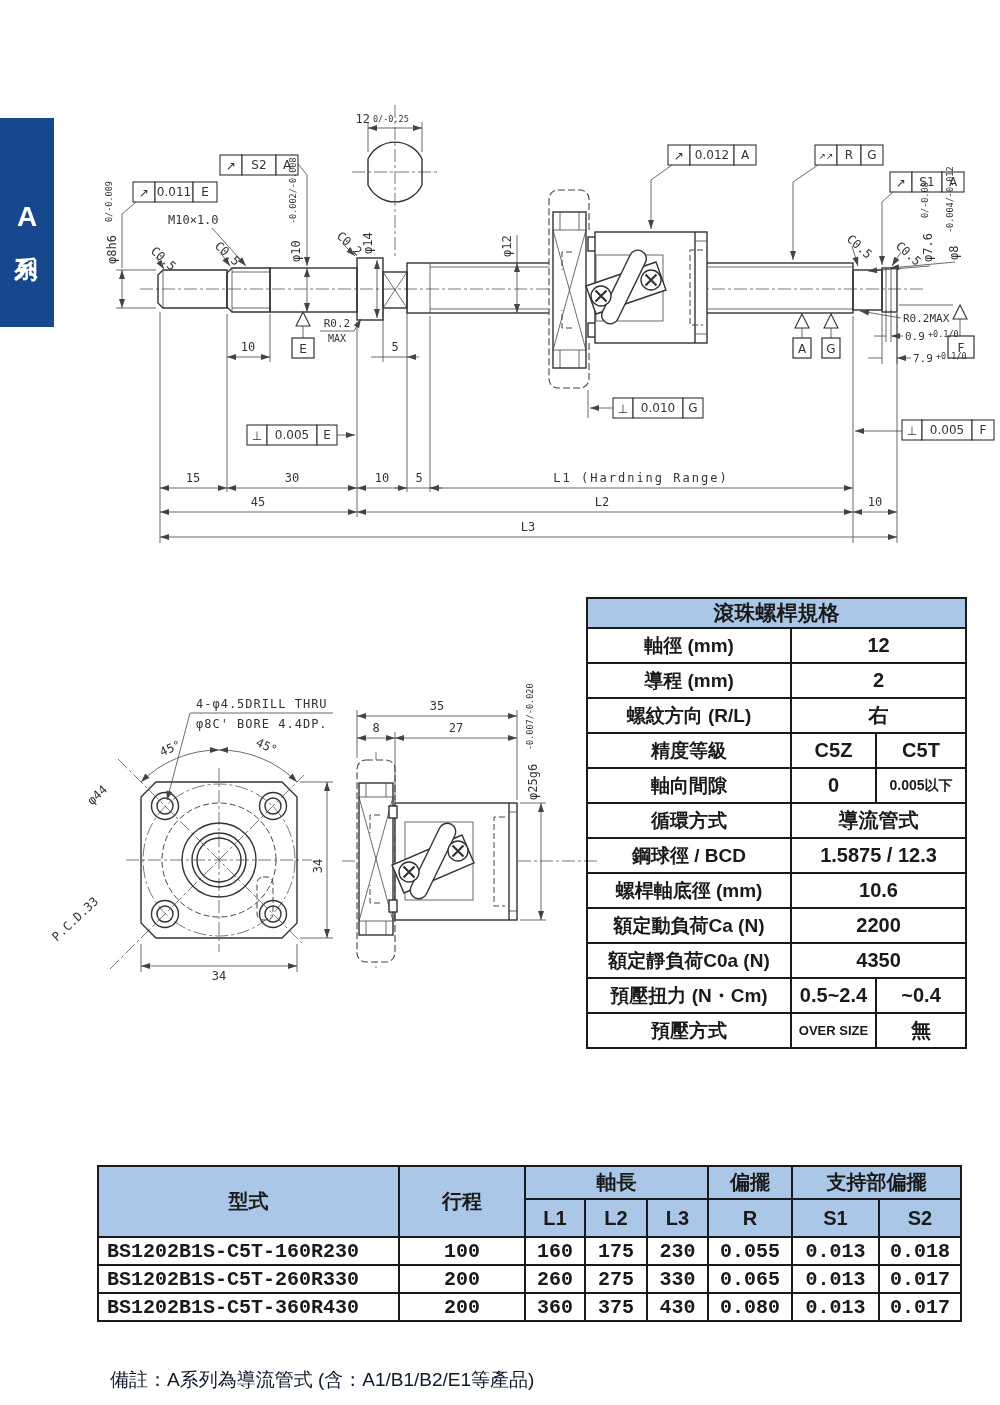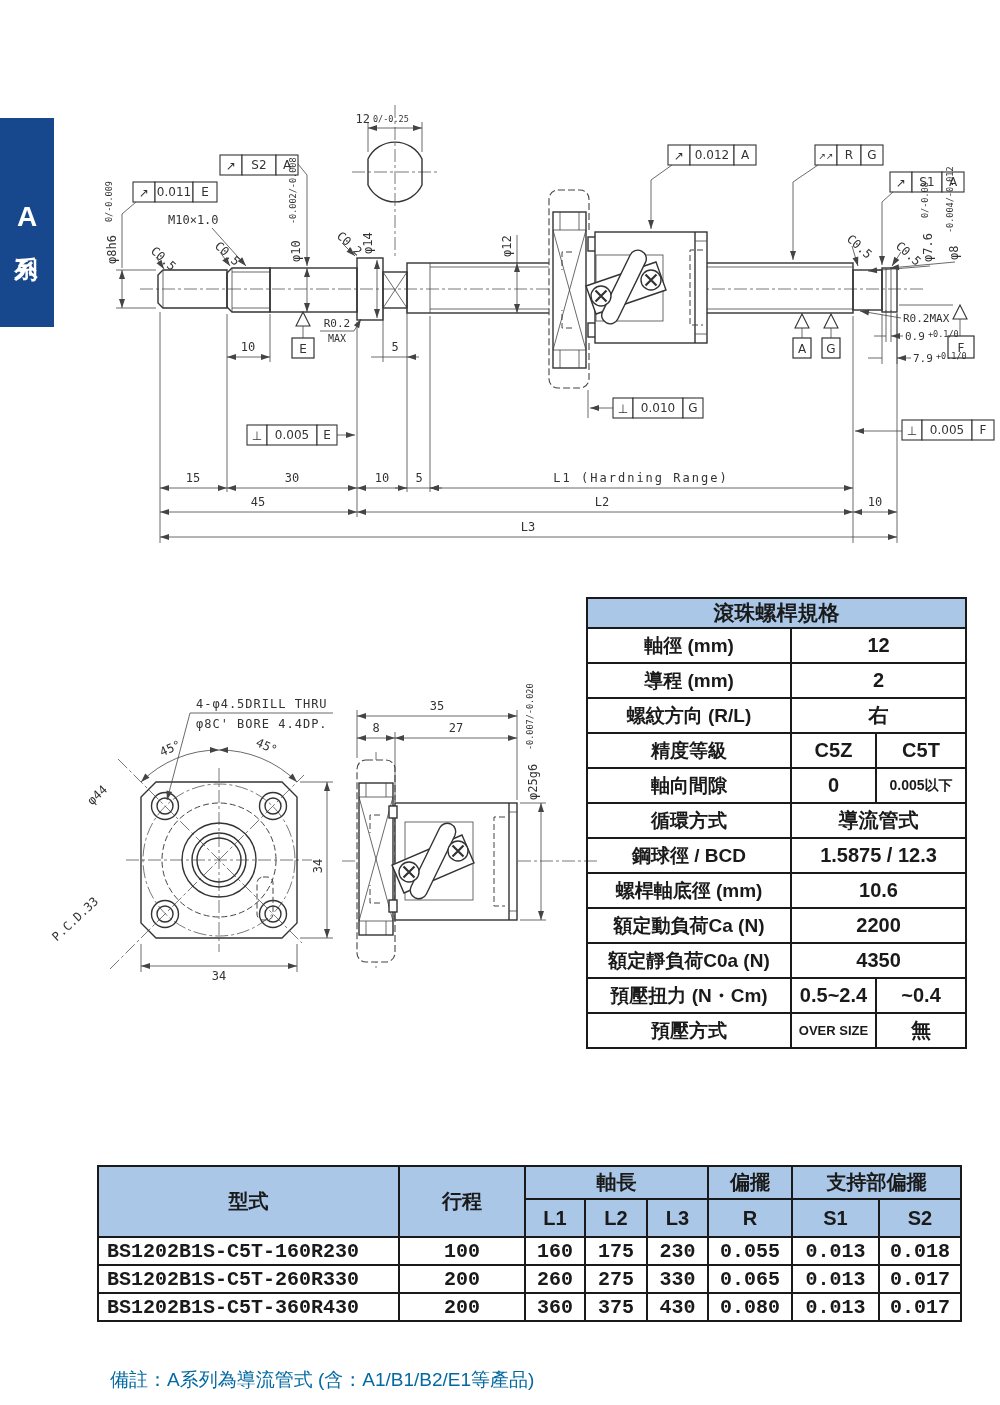--- a/index.html
+++ b/index.html
@@ -44,21 +44,21 @@
   #spec tr{height:35px;}
   #spec tr.titlerow{height:19px;}
   #spec .titlerow td{font-size:21px;}
   #models{position:absolute;left:97px;top:1165px;width:863px;}
   #models td,#models th{border:2px solid #1a1a1a;text-align:center;vertical-align:middle;
         color:#1a1a1a;font-weight:bold;font-size:20px;padding:0;overflow:hidden;}
   #models thead tr.r1{height:33px;}
   #models thead tr.r2{height:38px;}
   #models tbody tr{height:28px;font-family:Liberation Mono, monospace;}
   #models td.model{text-align:left;padding-left:8px;font-size:20px;}
-  #note{position:absolute;left:110px;top:1367px;font-size:19px;color:#0369a1;}
+  #note{position:absolute;left:110px;top:1367px;font-size:19px;color:#0f172a;}
 </style>
 </head>
 <body>
 
 <div id="page">
 
 
   <div id="series-tab" style="background:#17478d;">
     <div class="lt">A</div>
     <div class="vt">系列</div>

